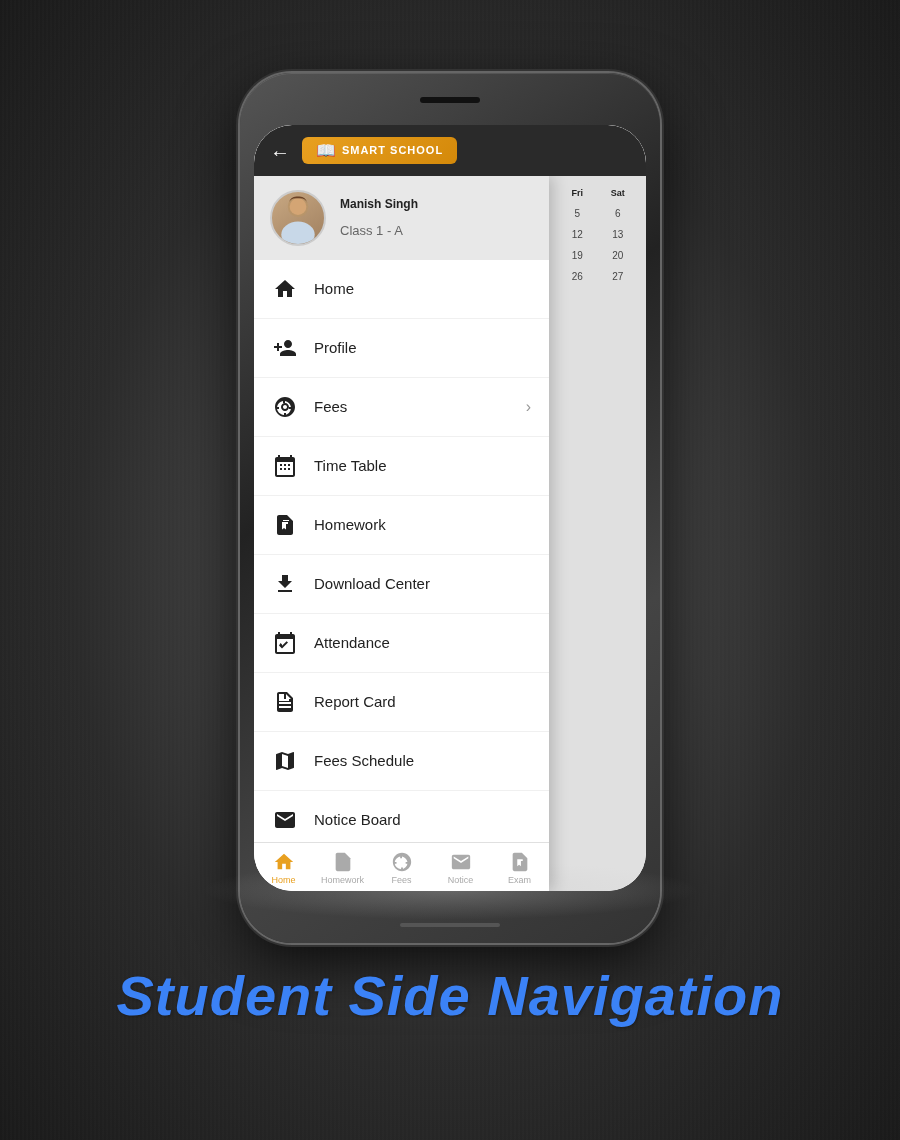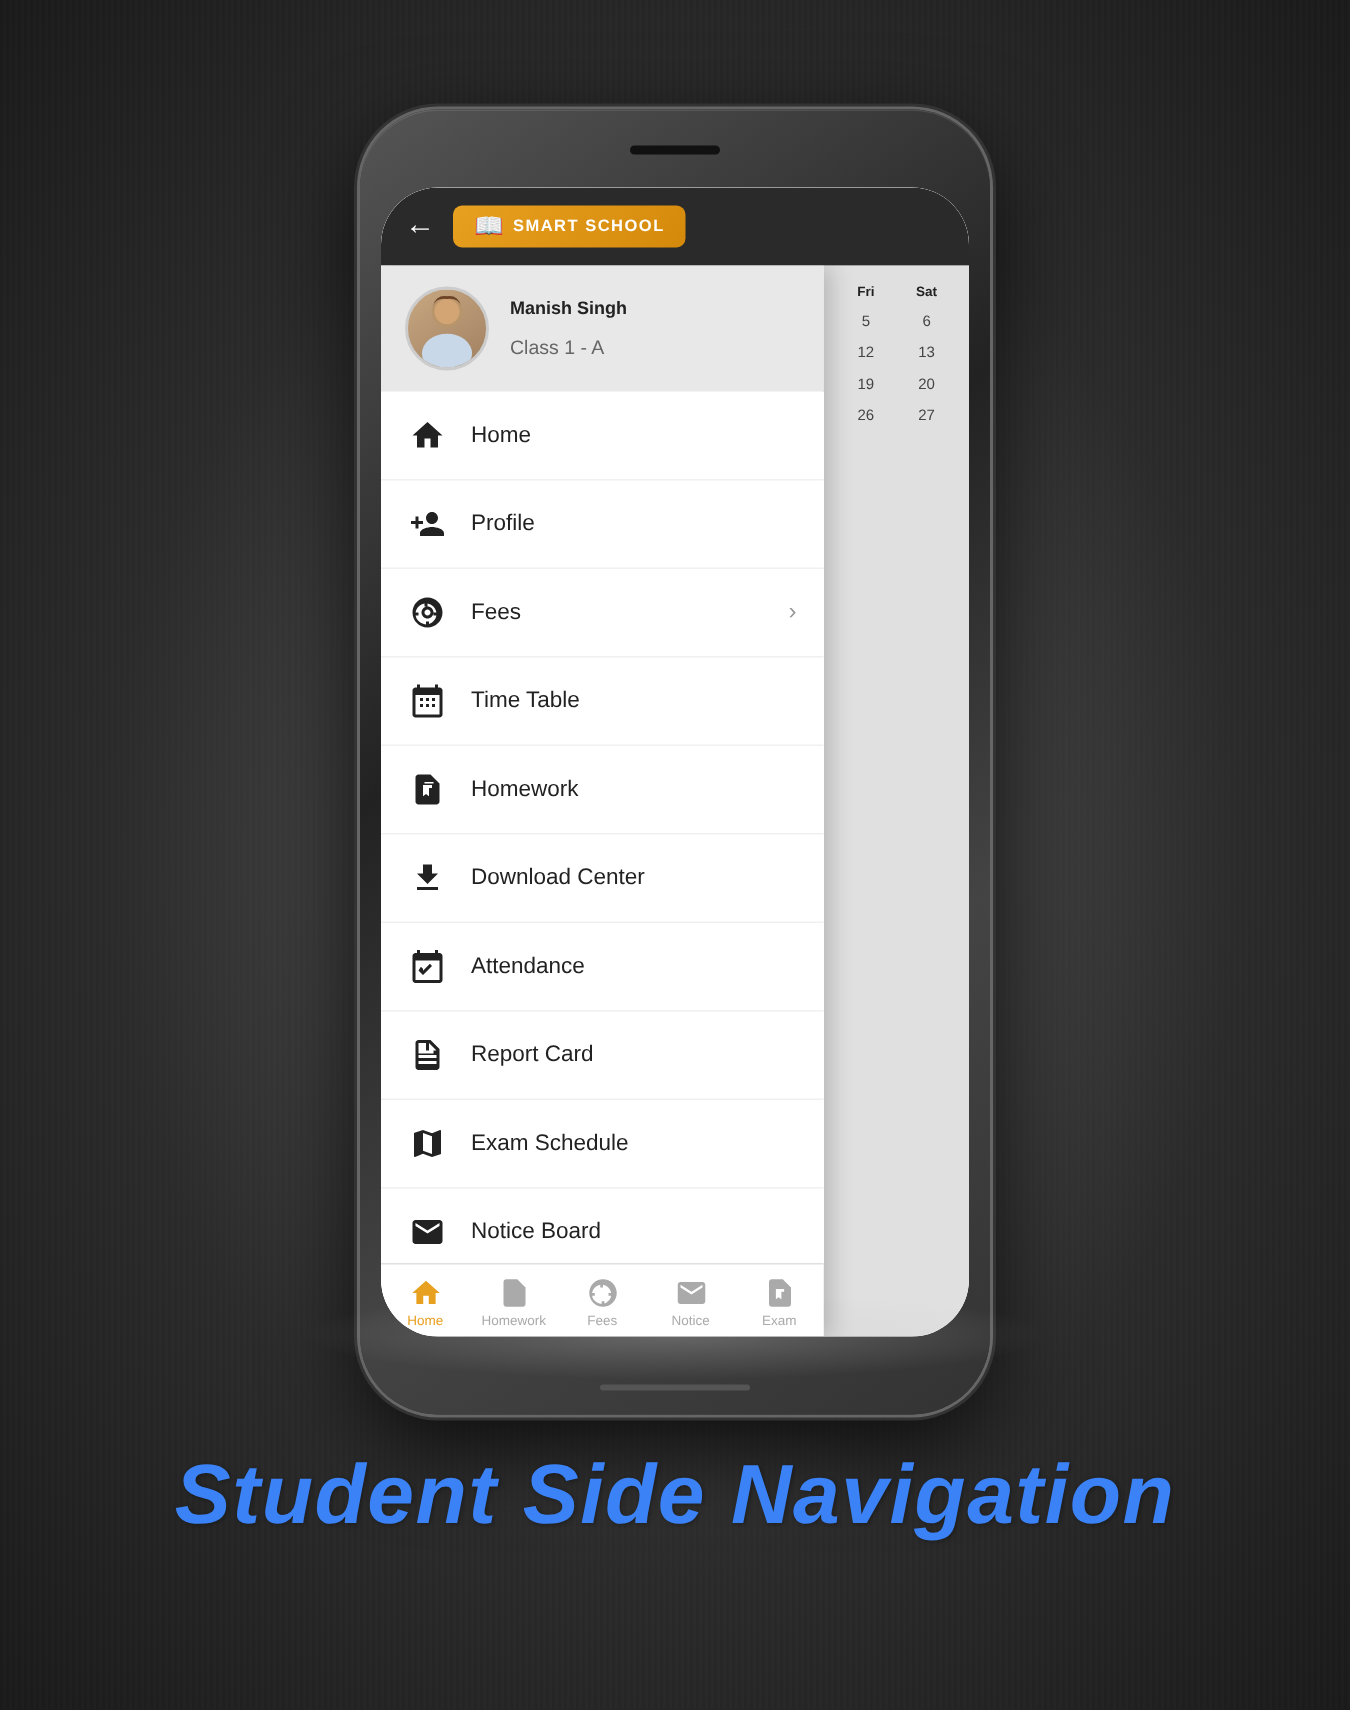--- a/index.html
+++ b/index.html
@@ -457,21 +457,21 @@
               </div>
               <span class="nav-label">Report Card</span>
             </div>
 
             <div class="nav-item">
               <div class="nav-icon">
                 <svg viewBox="0 0 24 24" xmlns="http://www.w3.org/2000/svg">
                   <path d="M20.5 3l-.16.03L15 5.1 9 3 3.36 4.9c-.21.07-.36.25-.36.48V20.5c0 .28.22.5.5.5l.16-.03L9 18.9l6 2.1 5.64-1.9c.21-.07.36-.25.36-.48V3.5c0-.28-.22-.5-.5-.5zM15 19l-6-2.11V5l6 2.11V19z"></path>
                 </svg>
               </div>
-              <span class="nav-label">Exam Schedule</span>
+              <span class="nav-label">Fees Schedule</span>
             </div>
 
             <div class="nav-item">
               <div class="nav-icon">
                 <svg viewBox="0 0 24 24" xmlns="http://www.w3.org/2000/svg">
                   <path d="M20 4H4c-1.1 0-2 .9-2 2v12c0 1.1.9 2 2 2h16c1.1 0 2-.9 2-2V6c0-1.1-.9-2-2-2zm0 4l-8 5-8-5V6l8 5 8-5v2z"></path>
                 </svg>
               </div>
               <span class="nav-label">Notice Board</span>
             </div>

